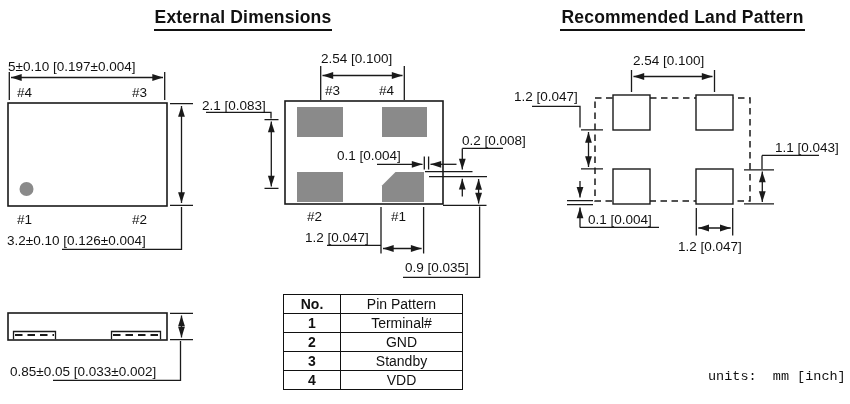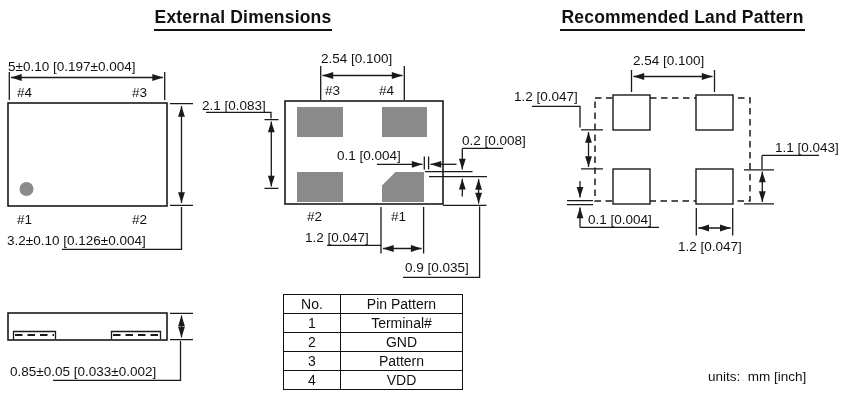--- a/index.html
+++ b/index.html
@@ -20,23 +20,23 @@
   svg .dash{stroke:#1a1a1a;stroke-width:1.5;fill:none;stroke-dasharray:6.5 4.5;}
   svg text{font-family:"Liberation Sans",sans-serif;font-size:13.5px;fill:#111;}
   table.pins{
     position:absolute;left:283px;top:294px;width:180px;height:94px;
     border-collapse:collapse;font-size:14px;table-layout:fixed;
   }
   table.pins td{
     border:1.3px solid #111;text-align:center;vertical-align:middle;
     padding:0;height:18px;line-height:18px;white-space:nowrap;
   }
-  table.pins tr td:first-child{width:56px;}
+  table.pins tr td:first-child{width:56px;font-weight:bold;}
   table.pins{border:1.8px solid #111;}
-  .units{position:absolute;left:708px;top:369px;font-size:13.5px;white-space:pre;}
+  .units{position:absolute;left:708px;top:369px;font-size:13.5px;white-space:pre;font-family:Liberation Mono, monospace;}
 </style>
 </head>
 <body>
 
 <div class="canvas">
 
   <div class="title" style="left:133px;top:7px;width:220px;">
     <span>External Dimensions</span>
   </div>
   <div class="title" style="left:542px;top:7px;width:281px;">
@@ -191,21 +191,21 @@
       <tr>
         <td>1</td>
         <td>Terminal#</td>
       </tr>
       <tr>
         <td>2</td>
         <td>GND</td>
       </tr>
       <tr>
         <td>3</td>
-        <td>Pattern</td>
+        <td>Standby</td>
       </tr>
       <tr>
         <td>4</td>
         <td>VDD</td>
       </tr>
     </tbody>
   </table>
 
   <div class="units">units:  mm [inch]</div>
 </div>

